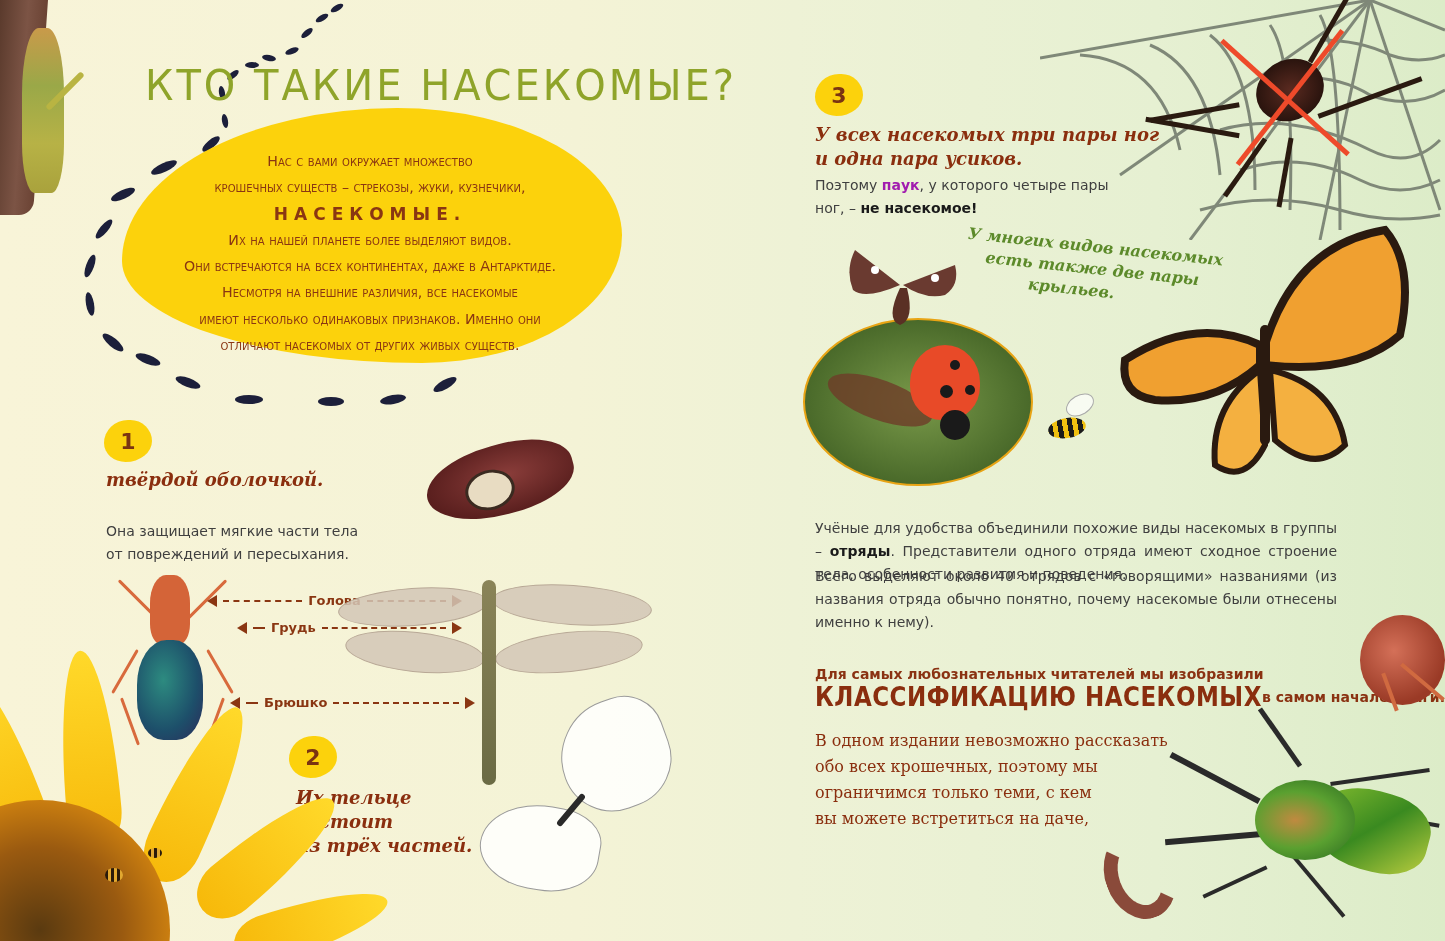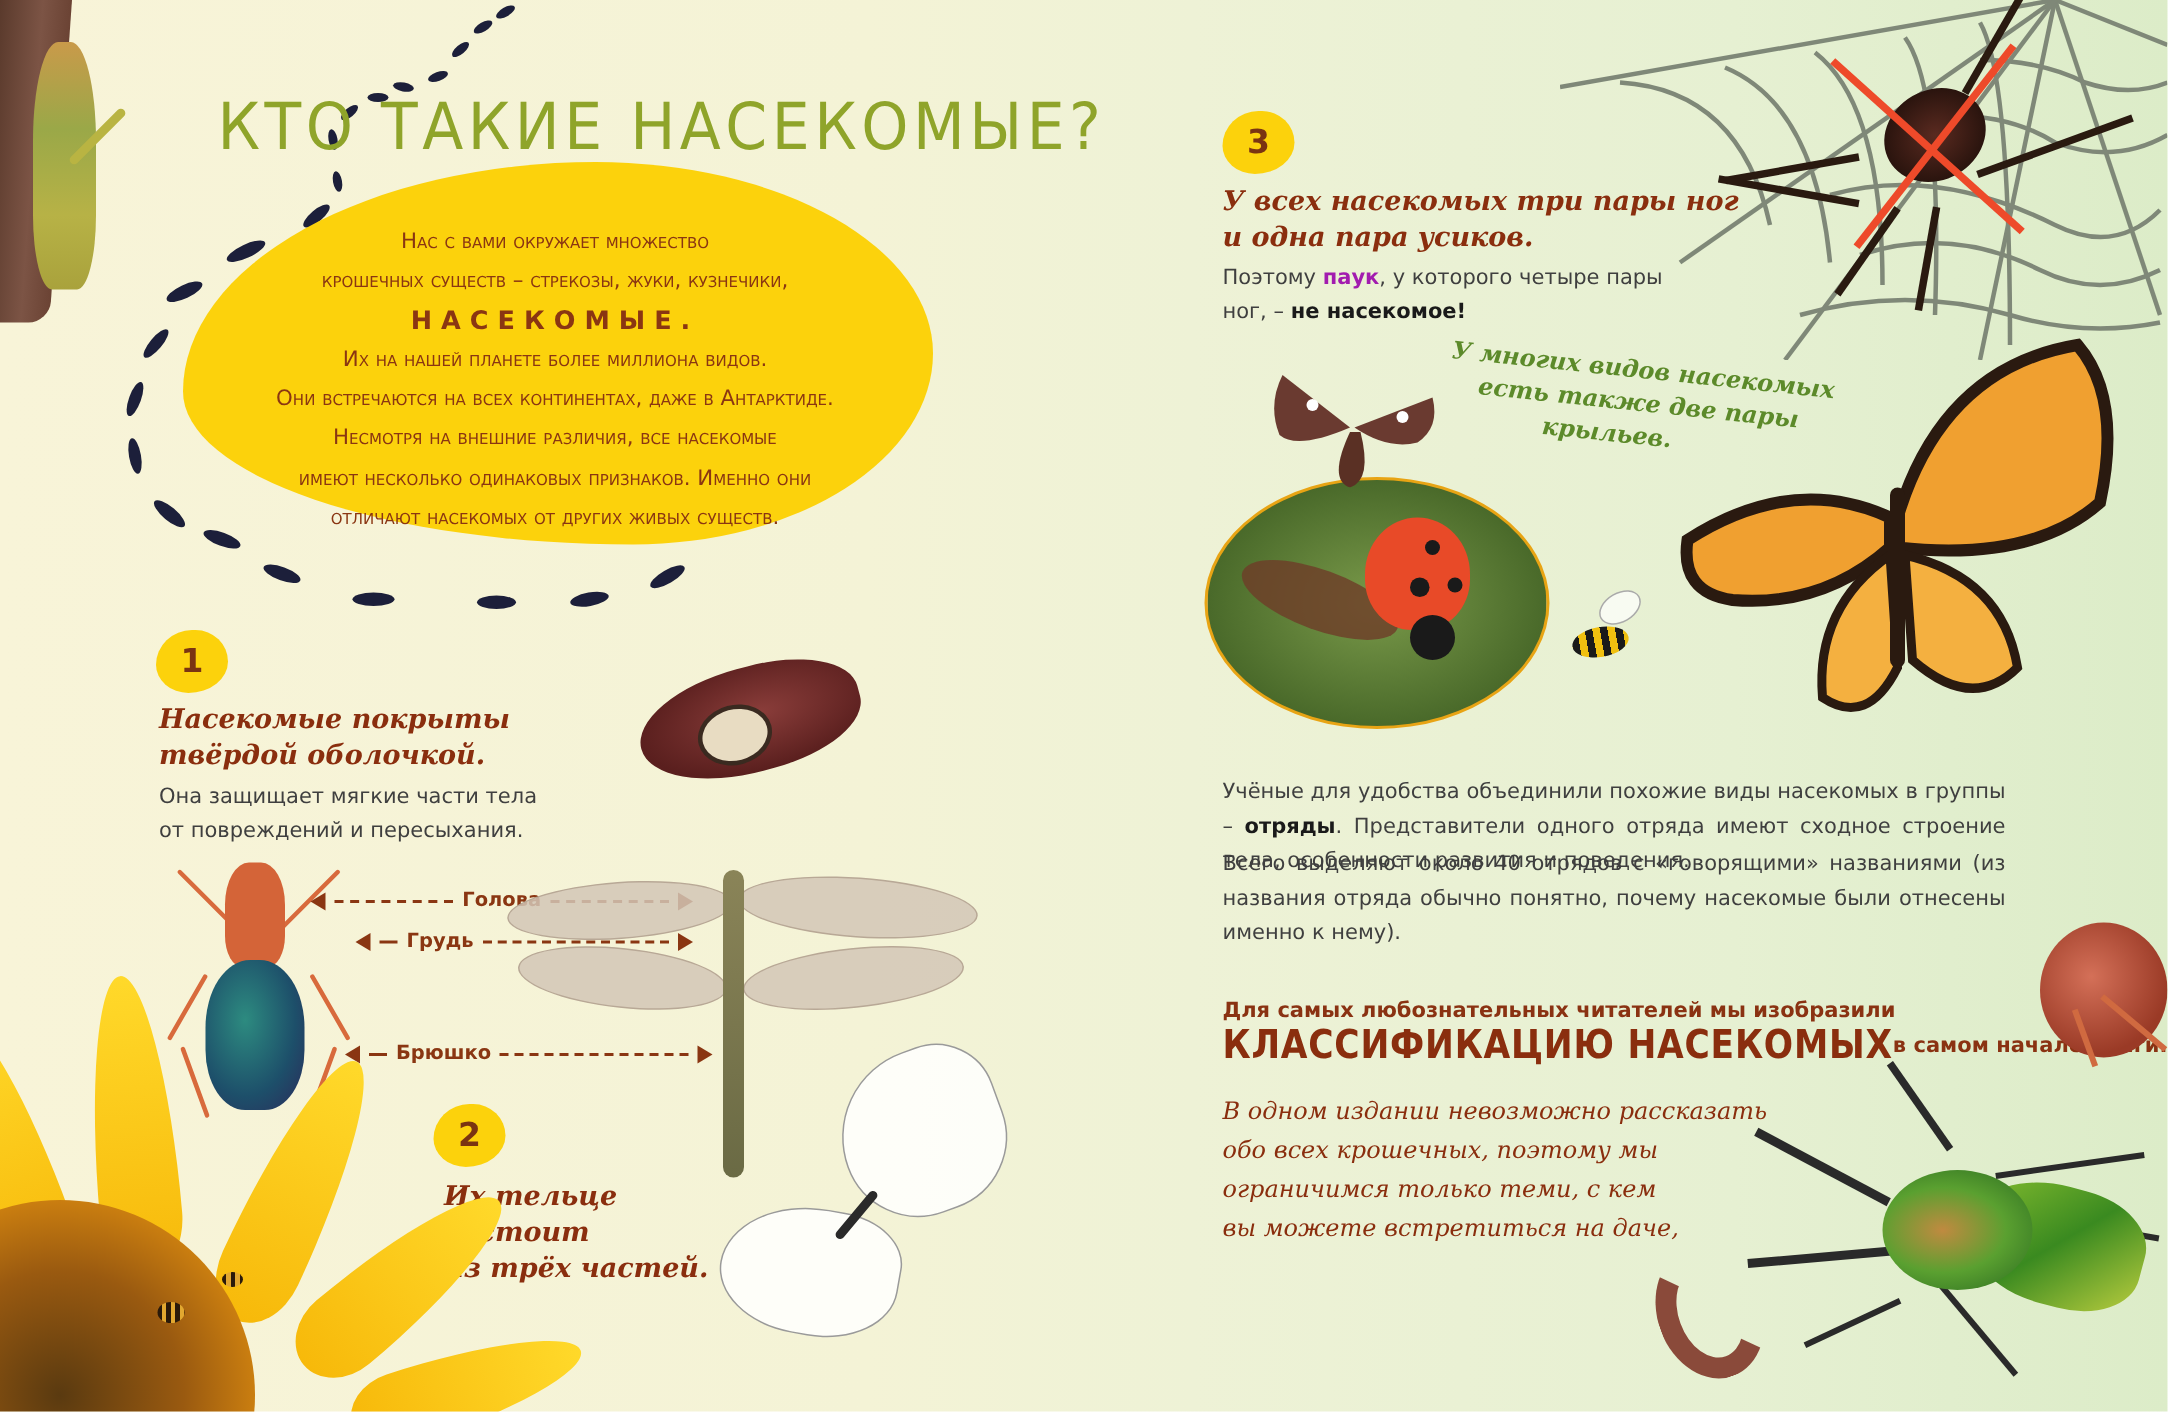--- a/index.html
+++ b/index.html
@@ -104,21 +104,21 @@
     .green-hand {
       color: #5c8a2a; font-family: "DejaVu Serif", serif; font-style: italic; font-weight: bold;
       font-size: 16px; line-height: 22px;
     }
     .classif { color: #8a3212; font-size: 14px; font-weight: bold; }
     .classif-big {
       font-family: "DejaVu Sans", sans-serif; font-weight: bold; font-size: 23px;
       letter-spacing: 0.5px; color: #8a2e0e; text-transform: uppercase;
       transform: scaleY(1.15); display: inline-block;
     }
-    .cursive { color: #8a2e0e; font-family: "DejaVu Serif", serif; font-style: italic; font-size: 16px; line-height: 26px; }
+    .cursive { color: #8a2e0e; font-family: "DejaVu Serif", serif; font-size: 16px; line-height: 26px; }
 
     .ant-head { left: 1360px; top: 615px; width: 85px; height: 90px; background: radial-gradient(circle at 40% 40%, #d47058, #9a3a26 70%); border-radius: 50%; }
     .stag { left: 1255px; top: 780px; width: 100px; height: 80px; background: radial-gradient(ellipse at 40% 50%, #c08a40, #5aa030 50%, #2a6a20); border-radius: 50%; }
     .stag-back { left: 1310px; top: 790px; width: 120px; height: 80px; background: linear-gradient(135deg, #8ac030, #3a8a20 50%, #c0d040); border-radius: 50% 40% 40% 50%; transform: rotate(15deg); }
     .larva { left: 1105px; top: 830px; width: 70px; height: 90px; border: 14px solid #8a4a3a; border-top-color: transparent; border-right-color: transparent; border-radius: 50%; transform: rotate(-20deg); }
   </style>
 </head>
 <body>
 
 <div class="abs trunk"></div>
@@ -150,30 +150,29 @@
   <div class="abs ant" style="left:432px;top:380px;transform:rotate(-30deg);width:26px;height:9px"></div>
 </div>
 
 <h1 class="abs title">Кто такие насекомые?</h1>
 
 <div class="abs blob-main"></div>
 <div class="abs intro">
   <div>Нас с вами окружает множество</div>
   <div>крошечных существ – стрекозы, жуки, кузнечики,</div>
   <span class="hl">НАСЕКОМЫЕ.</span>
-  <div>Их на нашей планете более миллиона видов.</div>
+  <div>Их на нашей планете более выделяют видов.</div>
   <div>Они встречаются на всех континентах, даже в Антарктиде.</div>
   <div>Несмотря на внешние различия, все насекомые</div>
   <div>имеют несколько одинаковых признаков. Именно они</div>
   <div>отличают насекомых от других живых существ.</div>
 </div>
 
 <div class="abs badge" style="left:104px;top:420px;">1</div>
 <div class="abs hand" style="left:106px;top:468px;">
-  <div>Насекомые покрыты</div>
   <div>твёрдой оболочкой.</div>
 </div>
 <div class="abs body-text" style="left:106px;top:520px;">
   <div>Она защищает мягкие части тела</div>
   <div>от повреждений и пересыхания.</div>
 </div>
 
 <div class="abs goliath"></div>
 <div class="abs goliath-head"></div>
 

